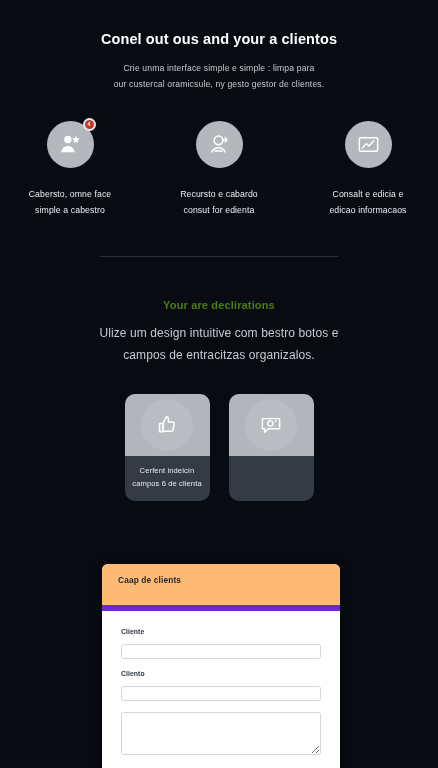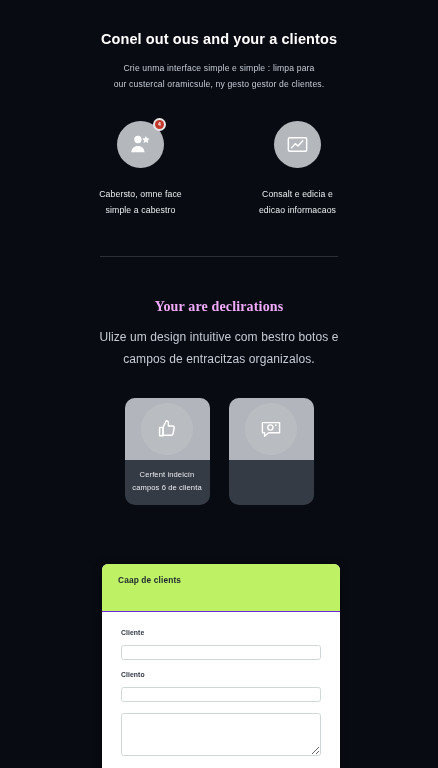--- a/index.html
+++ b/index.html
@@ -115,25 +115,24 @@
     margin: 38px auto 0 auto;
     background: #2b3038;
   }
 
   
   .sec2 {
     margin-top: 42px;
     text-align: center;
   }
   .sec2-title {
-    color: #f0abfc;
-    font-size: 14px;
+    color: #4d7c0f;
+    font-size: 11px;
     font-weight: 700;
     letter-spacing: 0.15px;
-    font-family: Liberation Serif, serif;
   }
   .sec2-sub {
     margin-top: 11px;
     color: #c6cbd4;
     font-size: 12px;
     line-height: 1.85;
     padding: 0 78px;
     letter-spacing: 0.1px;
   }
 
@@ -190,23 +189,23 @@
     left: 102px;
     top: 564px;
     width: 238px;
     background: #ffffff;
     border-radius: 6px;
     overflow: hidden;
     box-shadow: 0 2px 10px rgba(0,0,0,0.4);
   }
 
   .form-header {
-    background: #bef264;
-    padding: 11px 16px 26px 16px;
-    border-bottom: 1px solid #6d28d9;
+    background: #fdba74;
+    padding: 11px 16px 20px 16px;
+    border-bottom: 6px solid #6d28d9;
   }
   .form-header-title {
     color: #1b2430;
     font-size: 8.3px;
     font-weight: 700;
     letter-spacing: 0.15px;
   }
 
   .form-body {
     padding: 17px 19px 22px 19px;
@@ -293,20 +292,36 @@
         <div class="badge">
           <div class="badge-dot">4</div>
         </div>
       </div>
       <div class="feature-caption">
         <div>Cabersto, omne face</div>
         <div>simple a cabestro</div>
       </div>
     </div>
 
+    <div class="feature">
+      <div class="feature-circle-wrap">
+        <div class="feature-circle">
+          <svg width="25" height="25" viewBox="0 0 24 24" fill="none" stroke="#ffffff" stroke-width="1.5">
+            <circle cx="11" cy="8" r="4.2"></circle>
+            <path d="M4.5 19.2c1.3-2.6 3.8-4 6.5-4s5.2 1.4 6.5 4" stroke-linecap="round"></path>
+            <path d="M15.5 7.5h3M17.5 5.4l1.6 2.1-1.6 2.1" stroke-linecap="round" stroke-linejoin="round"></path>
+            <path d="M7.5 18.3h7" stroke-linecap="round"></path>
+          </svg>
+        </div>
+      </div>
+      <div class="feature-caption">
+        <div>Recursto e cabardo</div>
+        <div>consut for edienta</div>
+      </div>
+    </div>
 
     <div class="feature">
       <div class="feature-circle-wrap">
         <div class="feature-circle">
           <svg width="25" height="25" viewBox="0 0 24 24" fill="none" stroke="#ffffff" stroke-width="1.4">
             <rect x="3.2" y="5.5" width="17.6" height="13" rx="1.4"></rect>
             <path d="M6.3 15.2l3.6-4 2.6 2.3 4.6-5" stroke-linecap="round" stroke-linejoin="round"></path>
           </svg>
         </div>
       </div>

